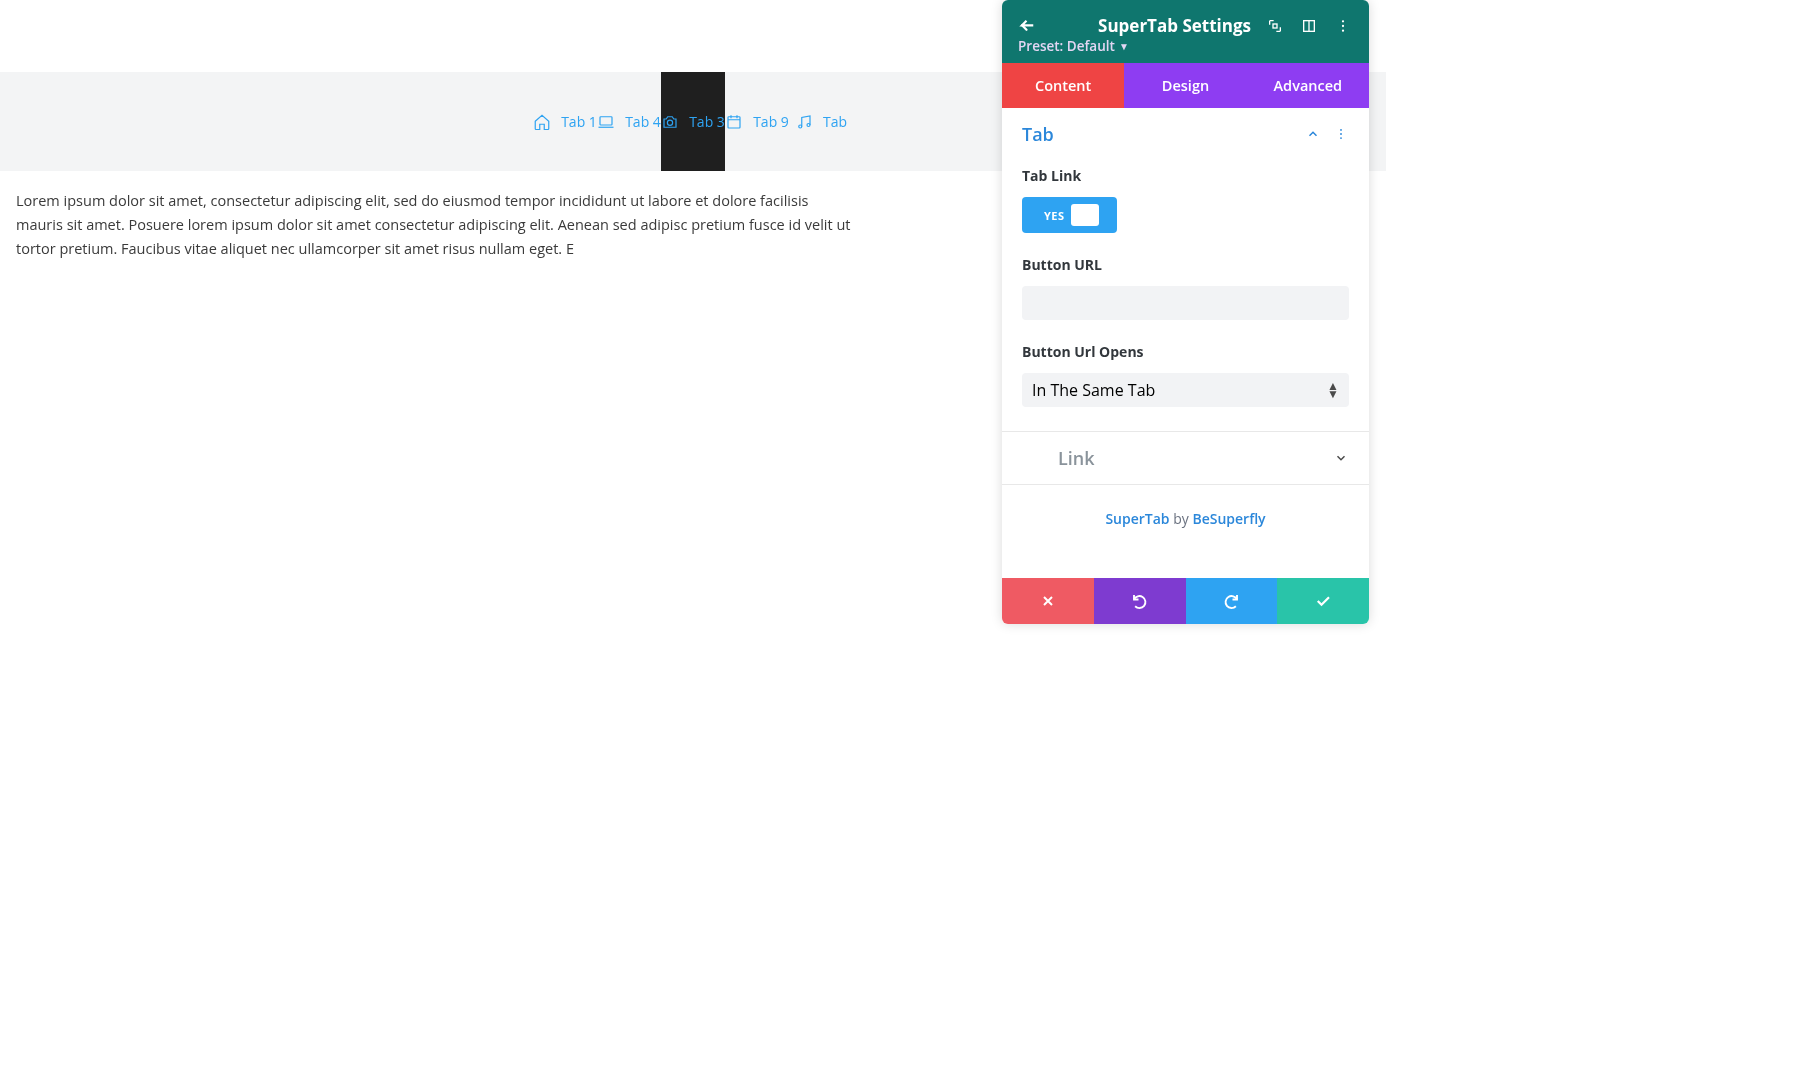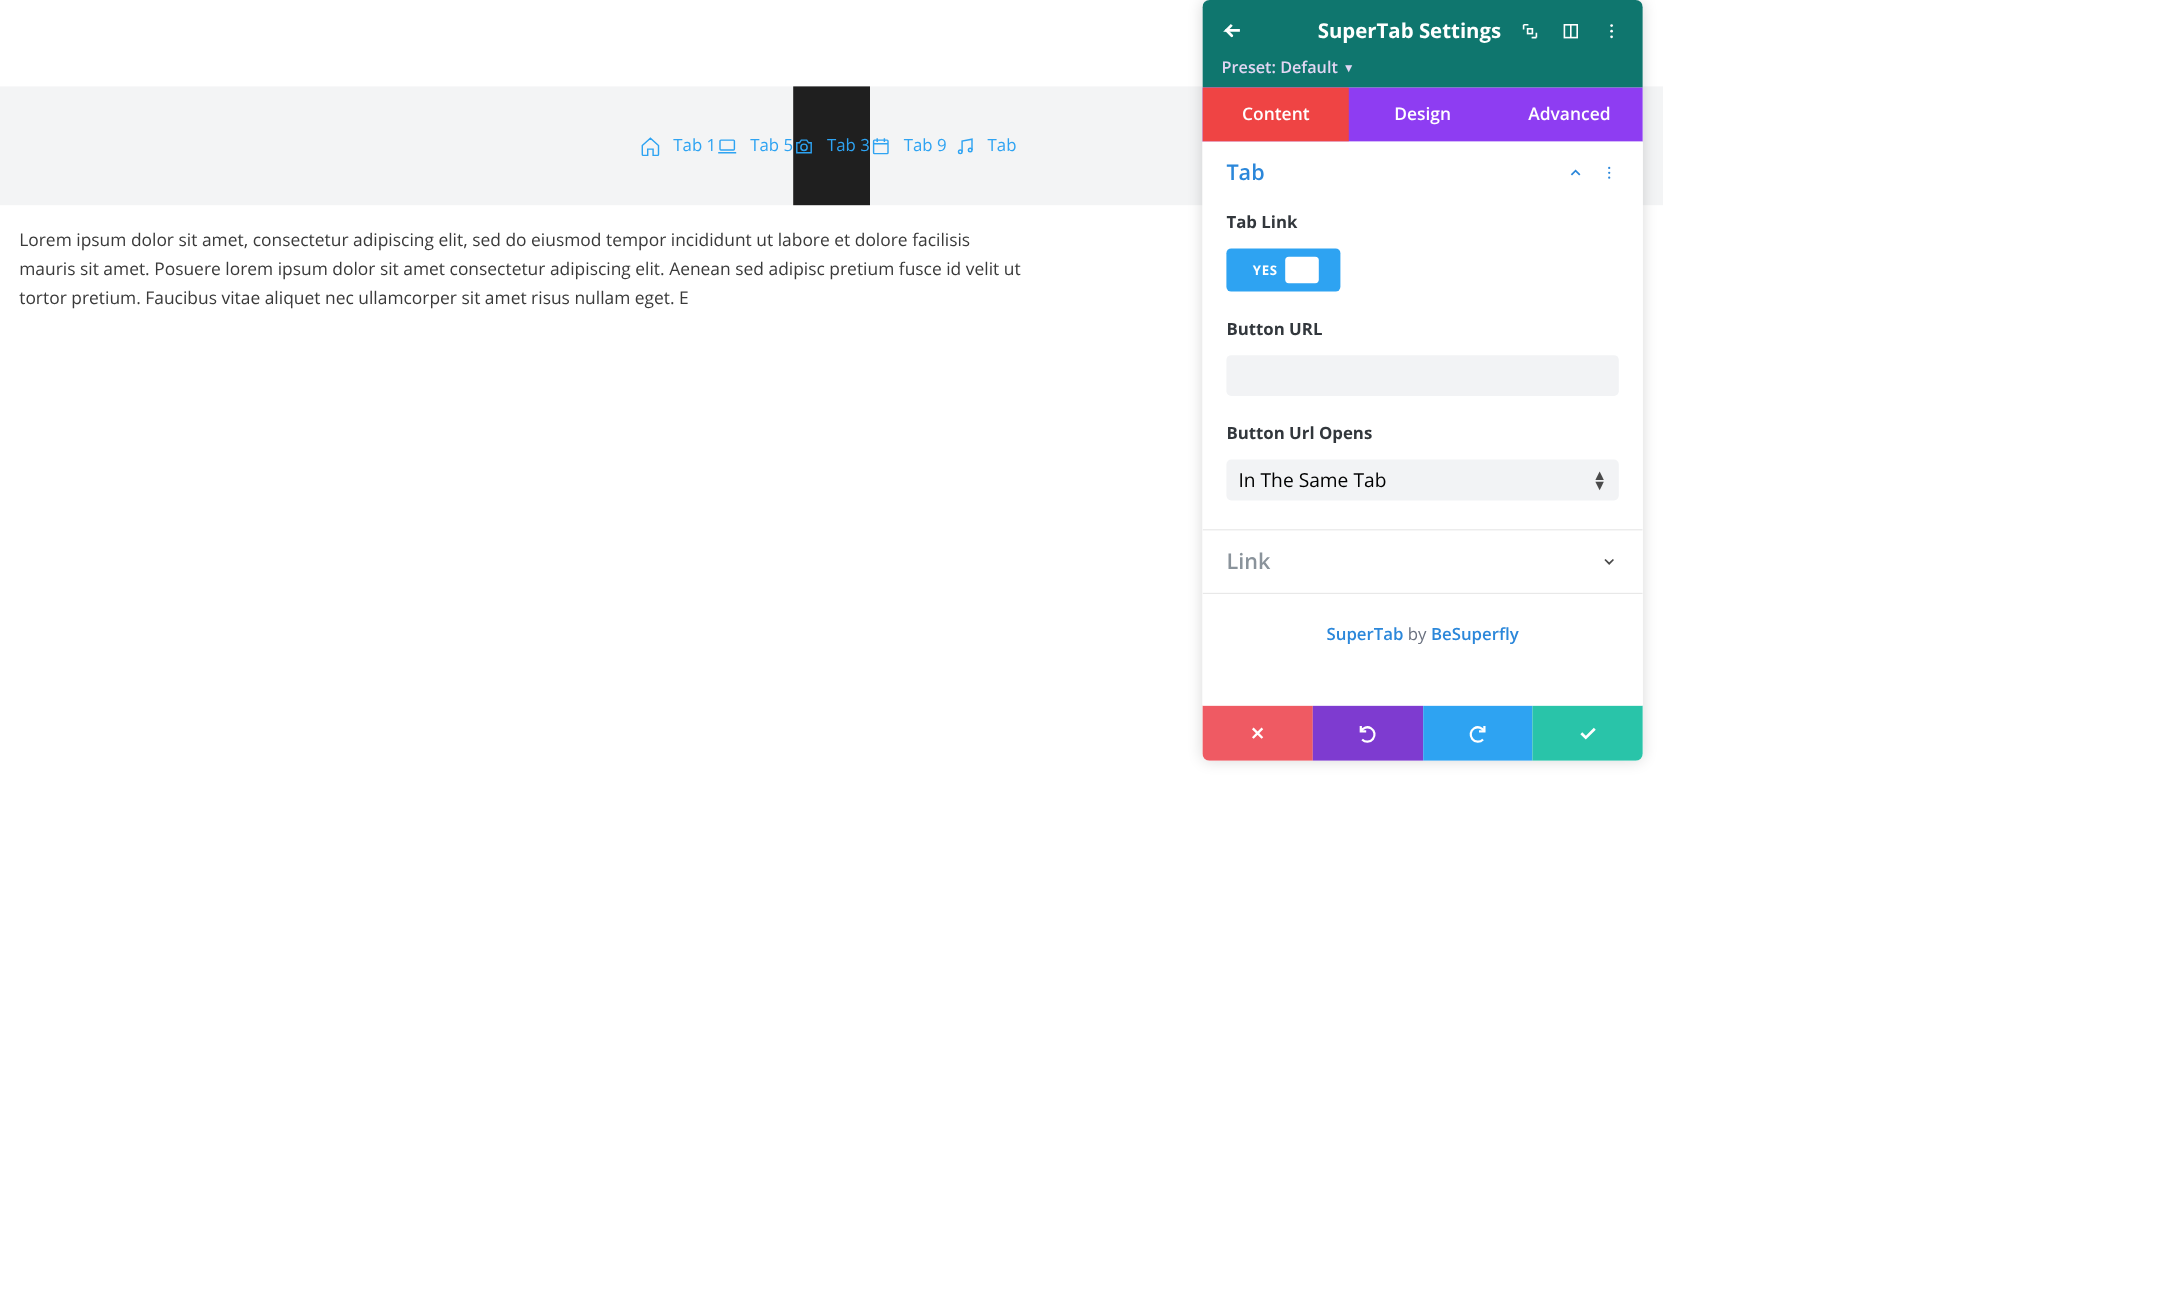--- a/index.html
+++ b/index.html
@@ -16,35 +16,35 @@
     .tab-icon svg { width: 18px; height: 18px; stroke: #2ea3f2; fill: none; stroke-width: 1.6; }
     .tab-label { font-size: 14px; }
     .body-text { padding: 18px 16px 0 16px; color: #3a3a3a; font-size: 14.5px; line-height: 24px; max-width: 870px; }
 
     
     .panel { position: absolute; top: 0; right: 17px; width: 367px; background: #fff; box-shadow: 0 0 12px rgba(0,0,0,0.15); border-radius: 6px; overflow: hidden; }
     .panel-header { background: #0f766e; color: #fff; padding: 14px 16px 8px 16px; text-align: right; }
     .panel-top-row { display: flex; align-items: center; gap: 14px; }
     .panel-title { font-size: 17px; font-weight: 700; flex: 1; }
     .hdr-ico { width: 20px; height: 20px; display: inline-flex; align-items: center; justify-content: center; color: #fff; cursor: pointer; }
-    .preset-row { margin-top: 10px; font-size: 13.5px; font-weight: 600; color: #e2d6f3; display: flex; align-items: center; gap: 4px; cursor: pointer; }
+    .preset-row { font-size: 13.5px; font-weight: 600; color: #e2d6f3; display: flex; align-items: center; gap: 4px; cursor: pointer; }
     .preset-caret { font-size: 10px; }
 
     .panel-tabs { display: flex; background: #8e3df2; color: #fff; font-size: 14.5px; font-weight: 600; }
     .ptab { flex: 1; text-align: center; padding: 13px 0; cursor: pointer; }
     .ptab.active { background: #ef4444; }
 
     .panel-body { background: #fff; max-height: 540px; overflow-y: auto; position: relative; }
     
     .panel-body::-webkit-scrollbar { width: 4px; }
     .panel-body::-webkit-scrollbar-thumb { background: #b9bdc2; }
 
     .section { border-bottom: 1px solid #e8e8e8; }
     .sec-head { display: flex; align-items: center; padding: 14px 20px; cursor: pointer; color: #2b87da; }
-    .sec-head.collapsed { color: #8a939b; }
+    .sec-head.collapsed { color: #8a939b; margin-left: 36px; }
     .sec-title { flex: 1; font-size: 18px; font-weight: 600; }
     .sec-icons { display: flex; align-items: center; gap: 12px; }
 
     .sec-body { padding: 0 20px 24px 20px; }
     .field-label { font-size: 14px; font-weight: 700; color: #32373c; margin-top: 6px; margin-bottom: 12px; }
     .field-label.mt { margin-top: 22px; }
     .toggle { display: inline-flex; align-items: center; height: 28px; background: #2ea3f2; border-radius: 4px; padding: 18px; }
     .toggle-txt { color: #fff; font-size: 11px; font-weight: 700; padding: 0 6px 0 4px; letter-spacing: 0.5px; }
     .toggle-knob { width: 28px; height: 22px; background: #fff; border-radius: 3px; }
     .input-box { height: 34px; width: 100%; background: #f2f3f5; border: none; border-radius: 4px; padding: 0 10px; font-size: 16px; }
@@ -80,21 +80,21 @@
             </span>
           <span class="tab-label">Tab 1</span>
         </div>
         <div class="tab-item">
           <span class="tab-icon">
               <svg viewBox="0 0 24 24">
                 <rect x="4" y="5" width="16" height="11" rx="1"></rect>
                 <path d="M2 19h20"></path>
               </svg>
             </span>
-          <span class="tab-label">Tab 5</span>
+          <span class="tab-label">Tab 4</span>
         </div>
         <div class="tab-item active">
           <span class="tab-icon">
               <svg viewBox="0 0 24 24">
                 <path d="M4 8h3l2-3h6l2 3h3v11H4z"></path>
                 <circle cx="12" cy="13" r="3.5"></circle>
               </svg>
             </span>
           <span class="tab-label">Tab 3</span>
         </div>

